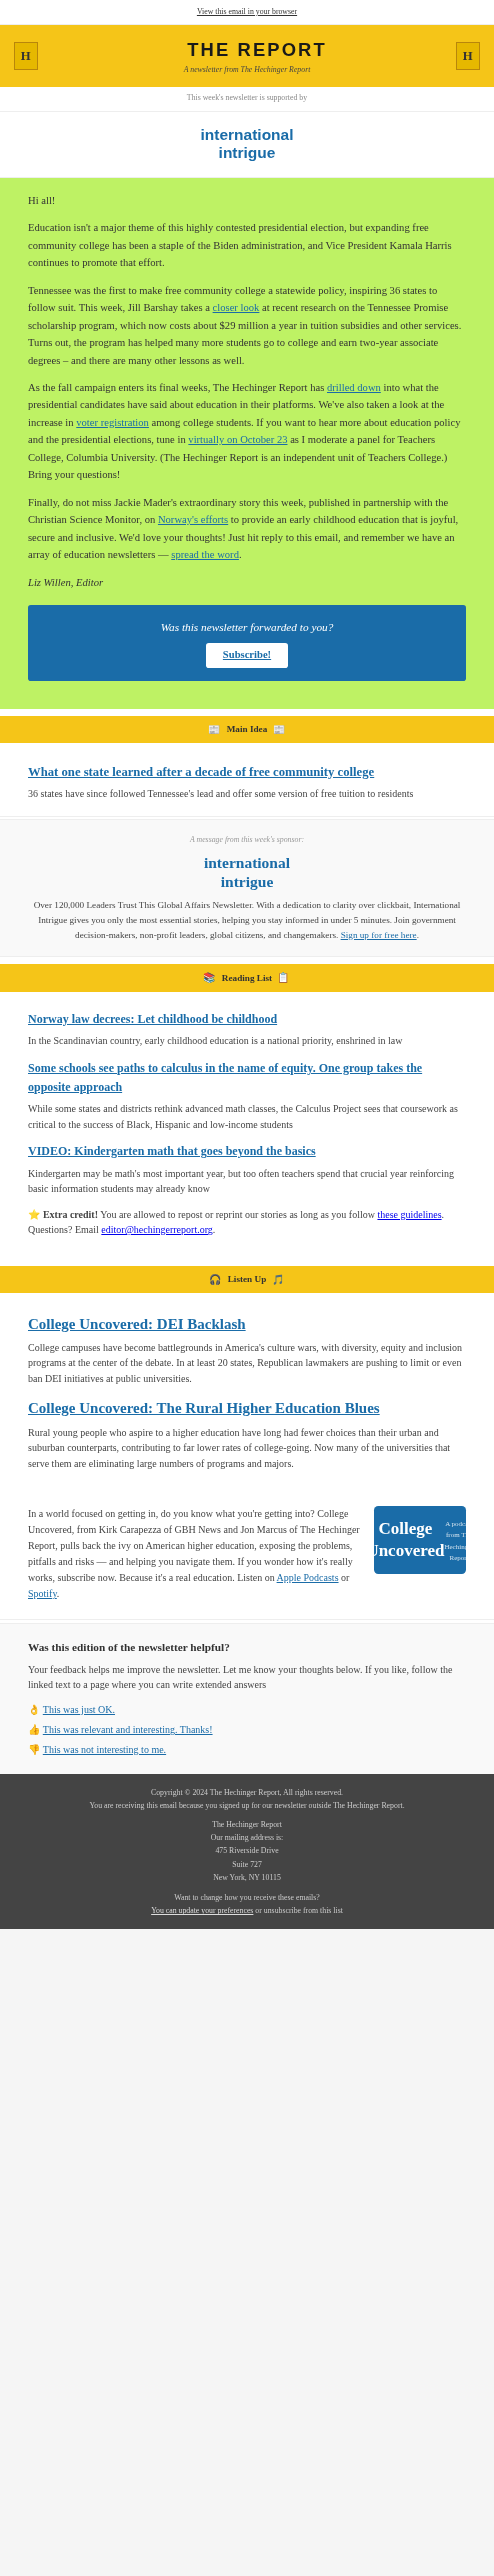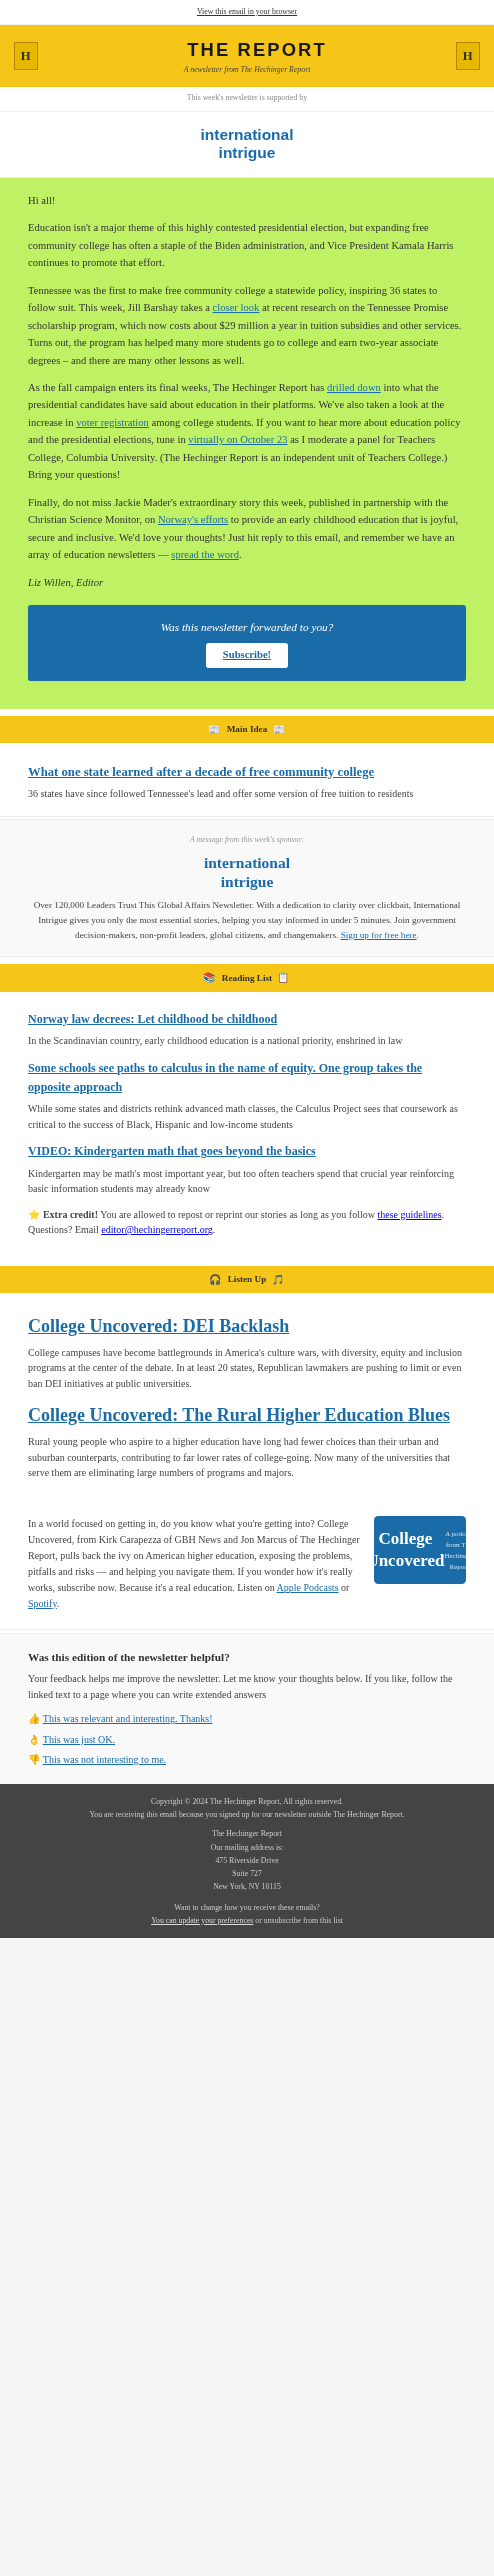--- a/index.html
+++ b/index.html
@@ -232,21 +232,21 @@
       margin-bottom: 10px;
       line-height: 1.55;
     }
 
     
     .listen-block {
       padding: 11.3px 28px;
       background: #fff;
     }
     .listen-block h2 {
-      font-size: 18px;
+      font-size: 15px;
       font-weight: bold;
       color: #1a6ca8;
       margin-bottom: 4.2px;
     }
     .listen-block h2 a { color: #1a6ca8; text-decoration: underline; }
     .listen-block p {
       font-size: 10px;
       color: #444;
       margin-bottom: 10px;
       line-height: 1.55;
@@ -357,21 +357,21 @@
   <div class="sponsor-logo">
     <div class="int-intrique-title">
       <span>international</span><br>
       <span>intrigue</span>
     </div>
   </div>
 
   <div class="main-content">
     <div class="body-text">
       <p>Hi all!</p>
-      <p>Education isn't a major theme of this highly contested presidential election, but expanding free community college has often a staple of the Biden administration, and Vice President Kamala Harris continues to promote that effort.</p>
+      <p>Education isn't a major theme of this highly contested presidential election, but expanding free community college has been a staple of the Biden administration, and Vice President Kamala Harris continues to promote that effort.</p>
       <p>
         Tennessee was the first to make free community college a statewide policy, inspiring 36 states to follow suit. This week, Jill Barshay takes a
         <a href="#">closer look</a>
         at recent research on the Tennessee Promise scholarship program, which now costs about $29 million a year in tuition subsidies and other services. Turns out, the program has helped many more students go to college and earn two-year associate degrees – and there are many other lessons as well.
       </p>
       <p>
         As the fall campaign enters its final weeks, The Hechinger Report has
         <a href="#">drilled down</a>
         into what the presidential candidates have said about education in their platforms. We've also taken a look at the increase in
         <a href="#">voter registration</a>
@@ -487,26 +487,26 @@
     </div>
   </div>
 
   <hr class="divider">
 
   <div class="feedback-section">
     <h3>Was this edition of the newsletter helpful?</h3>
     <p>Your feedback helps me improve the newsletter. Let me know your thoughts below. If you like, follow the linked text to a page where you can write extended answers</p>
     <ul>
       <li>
+        <span>👌</span>
+        <a href="#">This was just OK.</a>
+      </li>
+      <li>
         <span>👍</span>
         <a href="#">This was relevant and interesting. Thanks!</a>
-      </li>
-      <li>
-        <span>👌</span>
-        <a href="#">This was just OK.</a>
       </li>
       <li>
         <span>👎</span>
         <a href="#">This was not interesting to me.</a>
       </li>
     </ul>
   </div>
 
   <div class="footer">
     <div>Copyright © 2024 The Hechinger Report, All rights reserved.</div>

